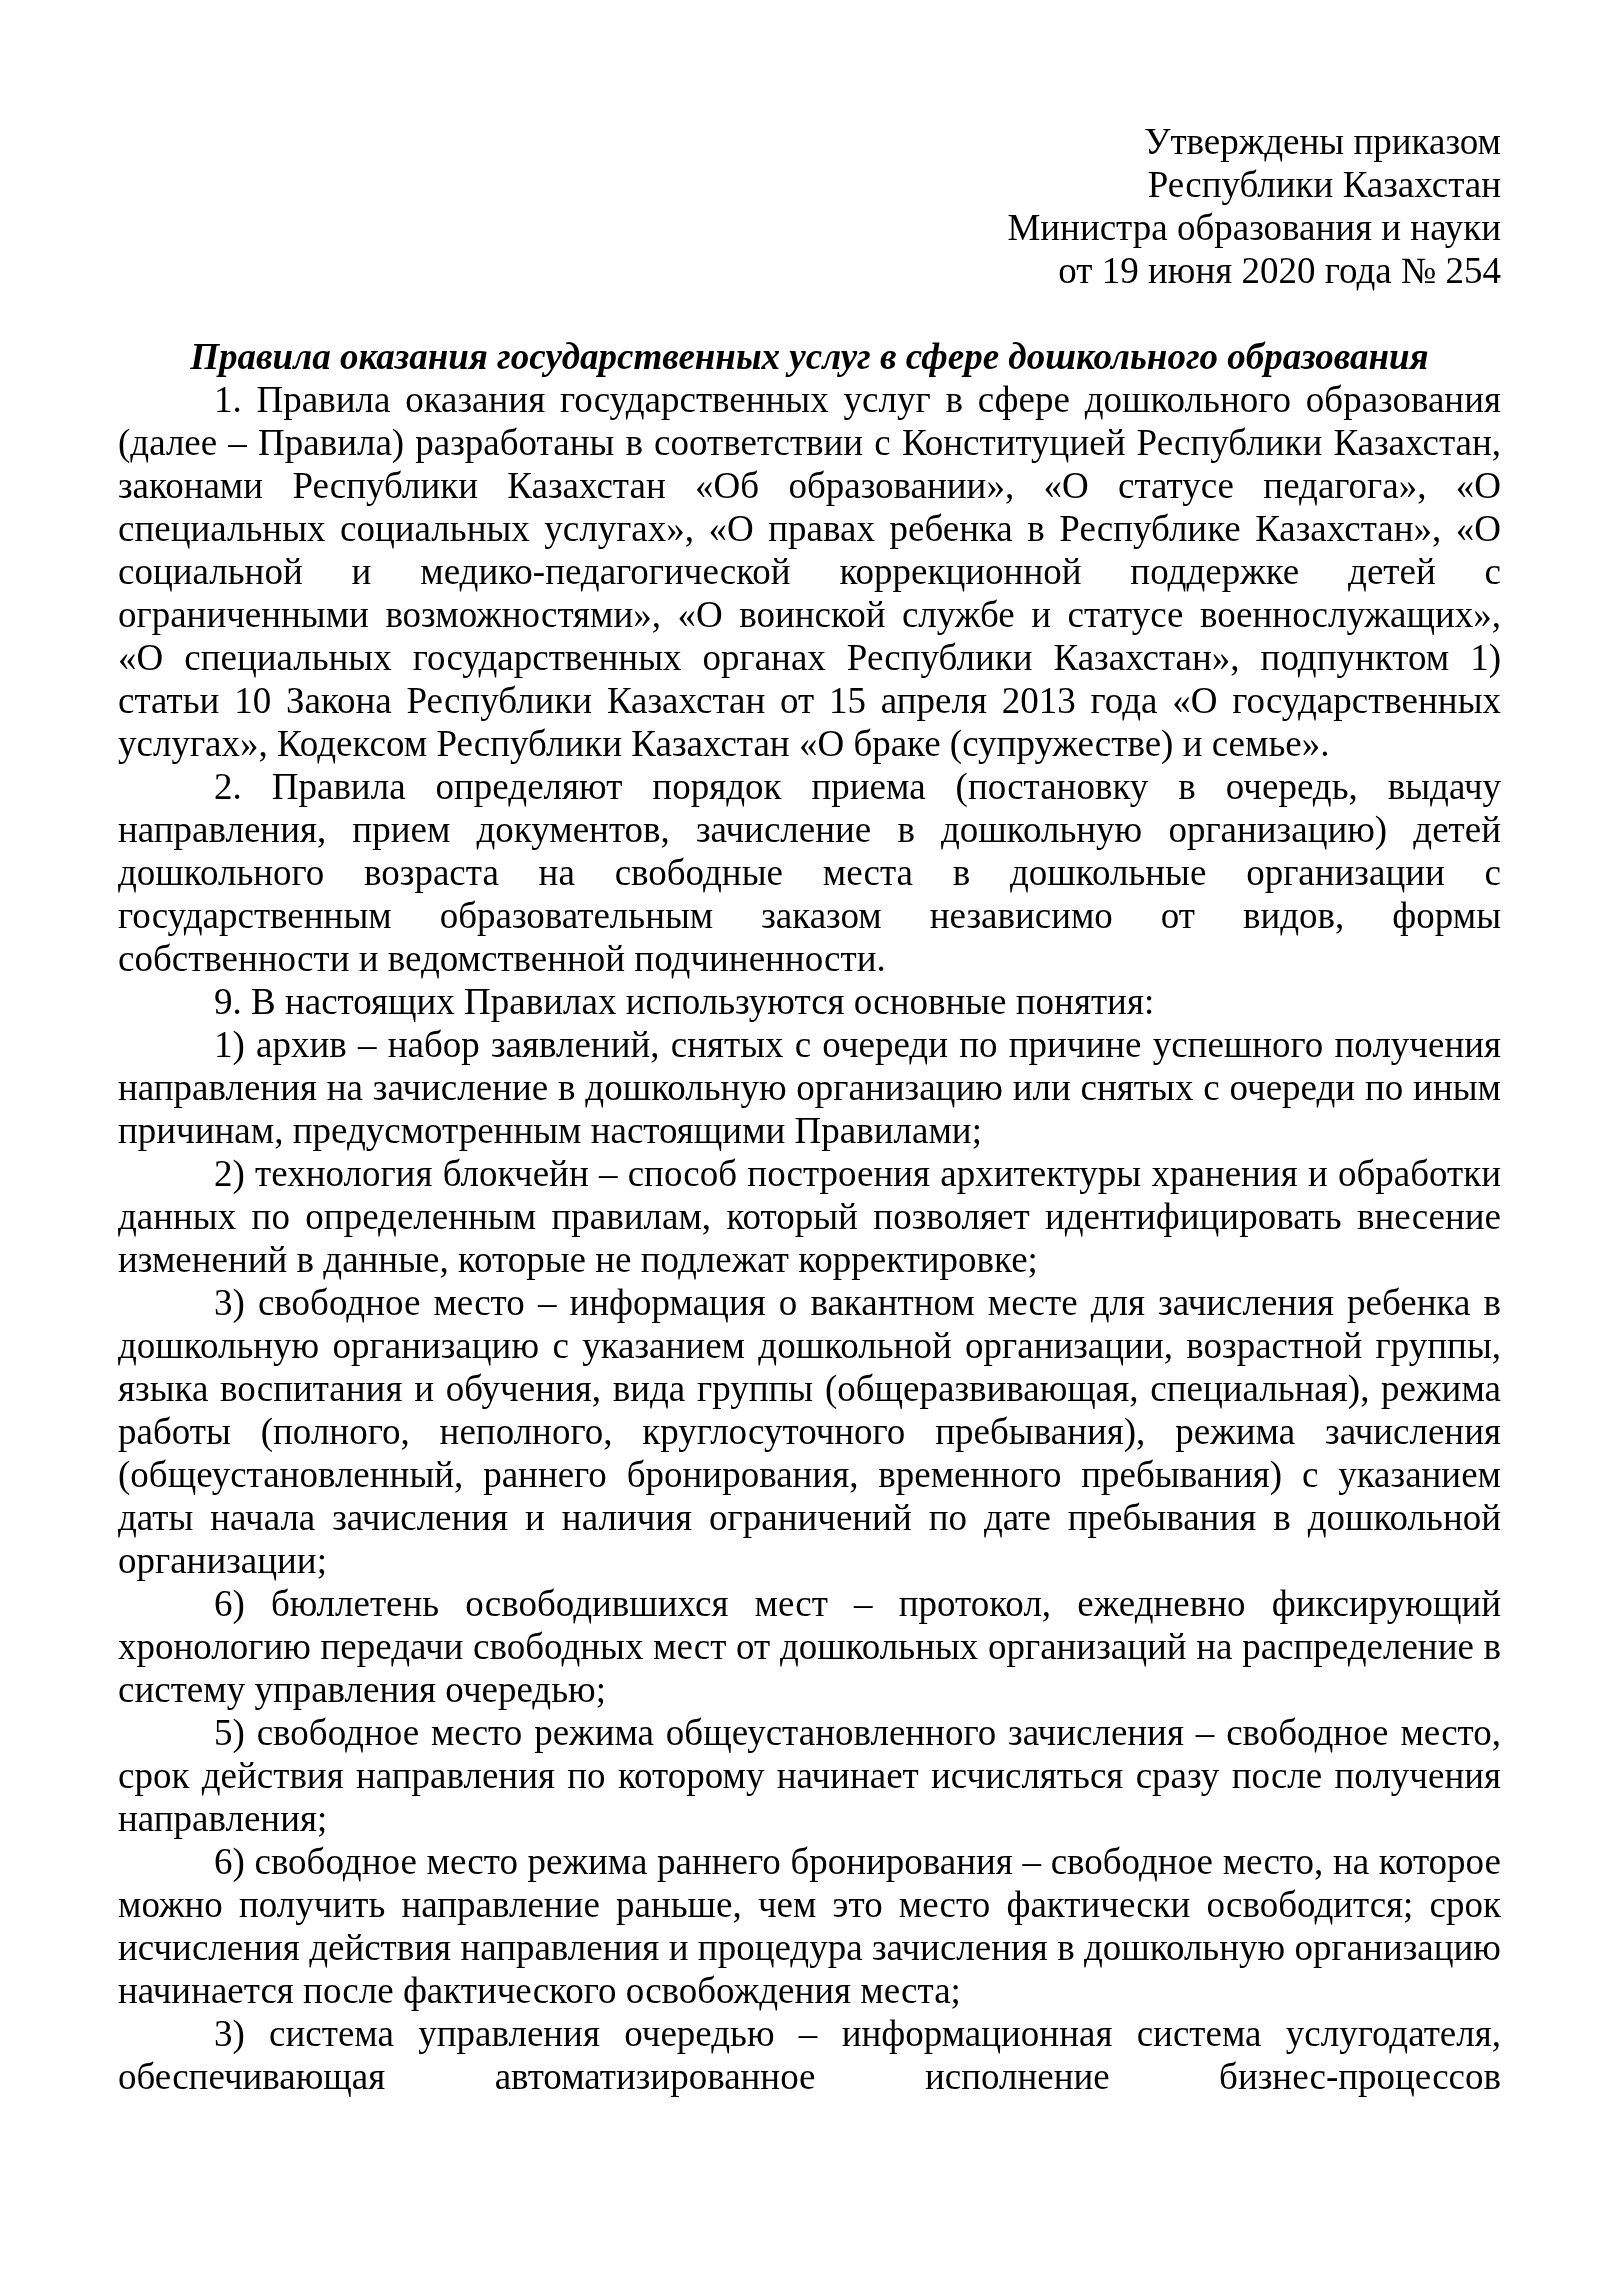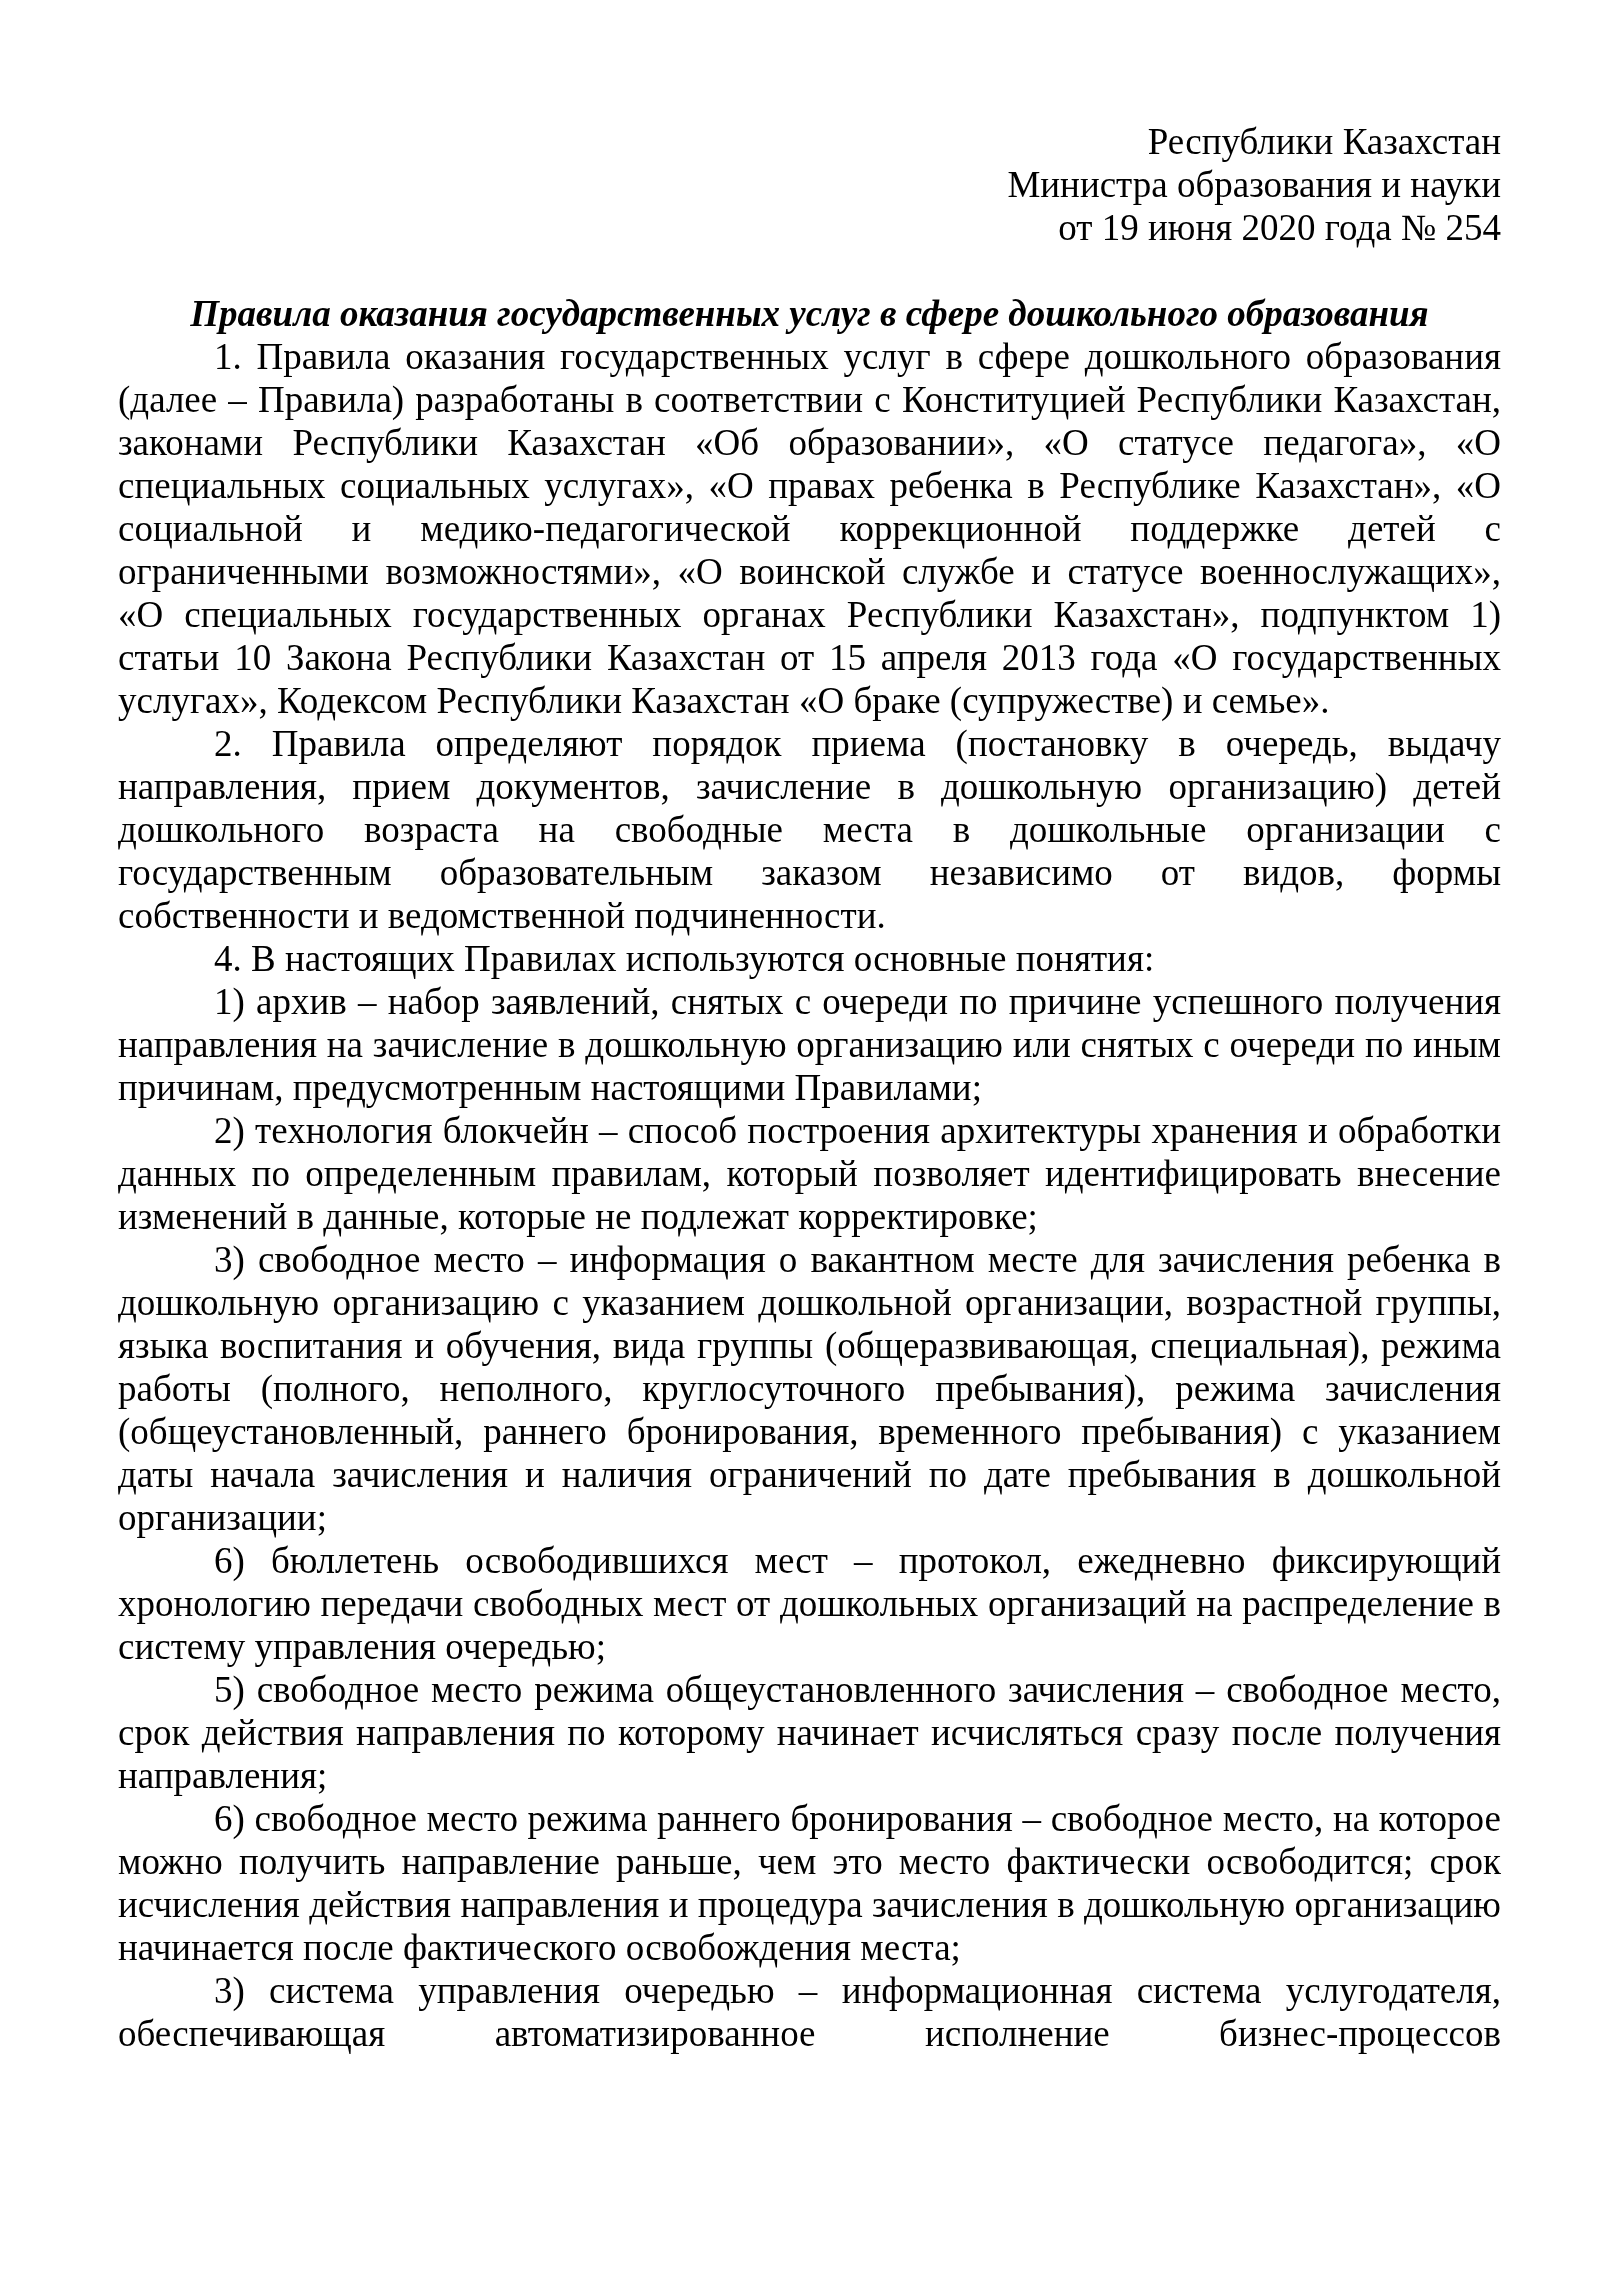--- a/index.html
+++ b/index.html
@@ -42,32 +42,33 @@
   .body-text p.continued {
     text-align-last: justify;
   }
 </style>
 </head>
 <body>
 
 <div class="page">
 
   <div class="approval">
+    <div>Утверждены приказом</div>
     <div>Республики Казахстан</div>
     <div>Министра образования и науки</div>
     <div>от 19 июня 2020 года № 254</div>
   </div>
 
   <div class="doc-title">Правила оказания государственных услуг в сфере дошкольного образования</div>
 
 
   <div class="body-text">
     <p>1. Правила оказания государственных услуг в сфере дошкольного образования (далее – Правила) разработаны в соответствии с Конституцией Республики Казахстан, законами Республики Казахстан «Об образовании», «О статусе педагога», «О специальных социальных услугах», «О правах ребенка в Республике Казахстан», «О социальной и медико-педагогической коррекционной поддержке детей с ограниченными возможностями», «О воинской службе и статусе военнослужащих», «О специальных государственных органах Республики Казахстан», подпунктом 1) статьи 10 Закона Республики Казахстан от 15 апреля 2013 года «О государственных услугах», Кодексом Республики Казахстан «О браке (супружестве) и семье».</p>
     <p>2. Правила определяют порядок приема (постановку в очередь, выдачу направления, прием документов, зачисление в дошкольную организацию) детей дошкольного возраста на свободные места в дошкольные организации с государственным образовательным заказом независимо от видов, формы собственности и ведомственной подчиненности.</p>
-    <p>4. В настоящих Правилах используются основные понятия:</p>
+    <p>9. В настоящих Правилах используются основные понятия:</p>
     <p>1) архив – набор заявлений, снятых с очереди по причине успешного получения направления на зачисление в дошкольную организацию или снятых с очереди по иным причинам, предусмотренным настоящими Правилами;</p>
     <p>2) технология блокчейн – способ построения архитектуры хранения и обработки данных по определенным правилам, который позволяет идентифицировать внесение изменений в данные, которые не подлежат корректировке;</p>
     <p>3) свободное место – информация о вакантном месте для зачисления ребенка в дошкольную организацию с указанием дошкольной организации, возрастной группы, языка воспитания и обучения, вида группы (общеразвивающая, специальная), режима работы (полного, неполного, круглосуточного пребывания), режима зачисления (общеустановленный, раннего бронирования, временного пребывания) с указанием даты начала зачисления и наличия ограничений по дате пребывания в дошкольной организации;</p>
     <p>6) бюллетень освободившихся мест – протокол, ежедневно фиксирующий хронологию передачи свободных мест от дошкольных организаций на распределение в систему управления очередью;</p>
     <p>5) свободное место режима общеустановленного зачисления – свободное место, срок действия направления по которому начинает исчисляться сразу после получения направления;</p>
     <p>6) свободное место режима раннего бронирования – свободное место, на которое можно получить направление раньше, чем это место фактически освободится; срок исчисления действия направления и процедура зачисления в дошкольную организацию начинается после фактического освобождения места;</p>
     <p class="continued">3) система управления очередью – информационная система услугодателя, обеспечивающая автоматизированное исполнение бизнес-процессов</p>
   </div>
 
 </div>

